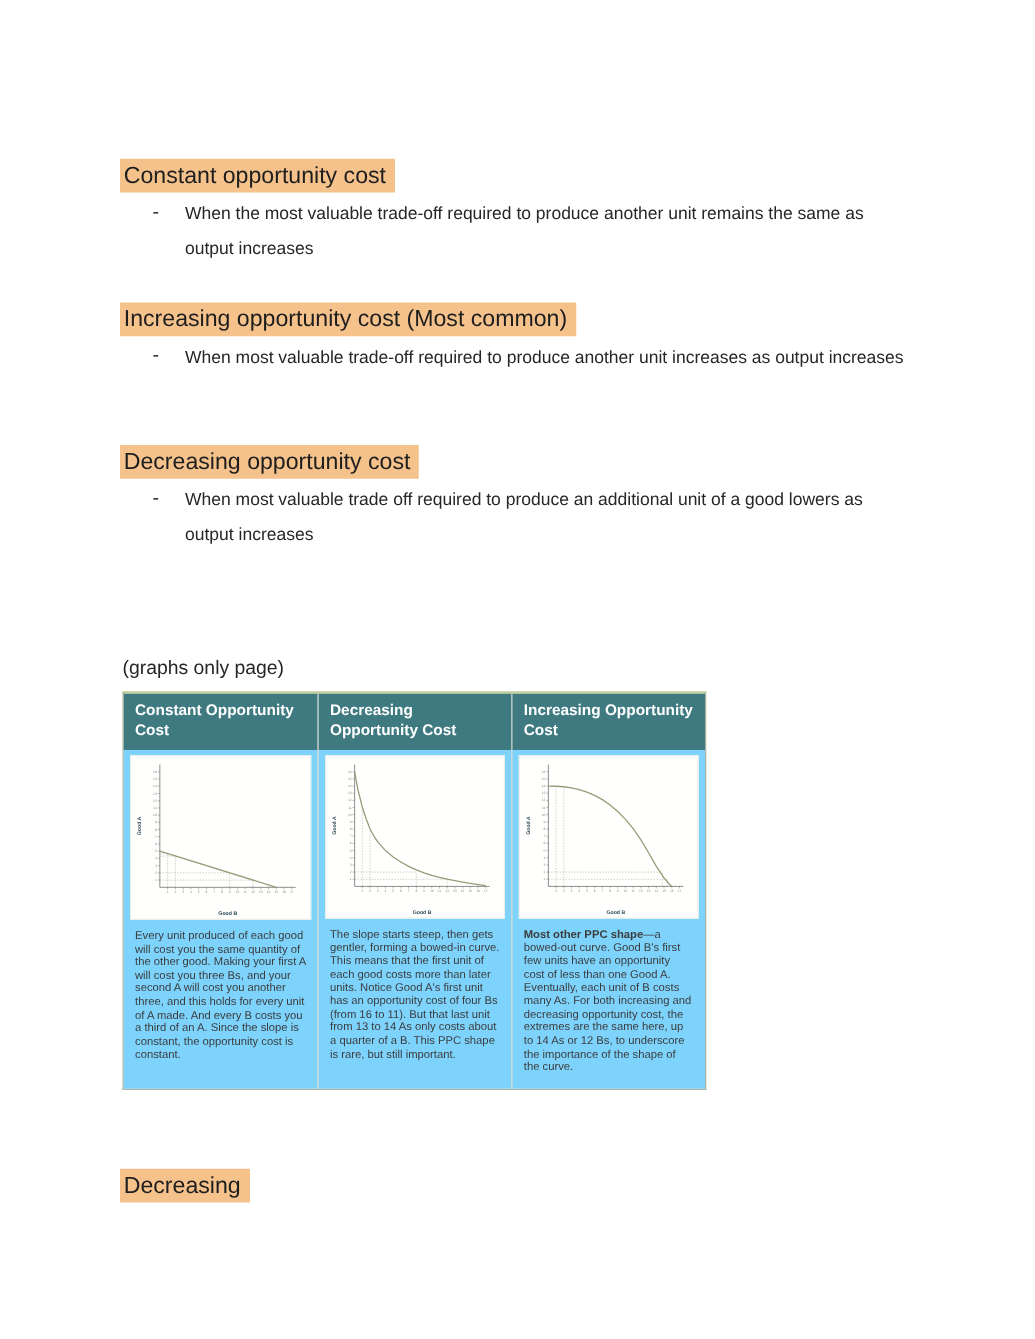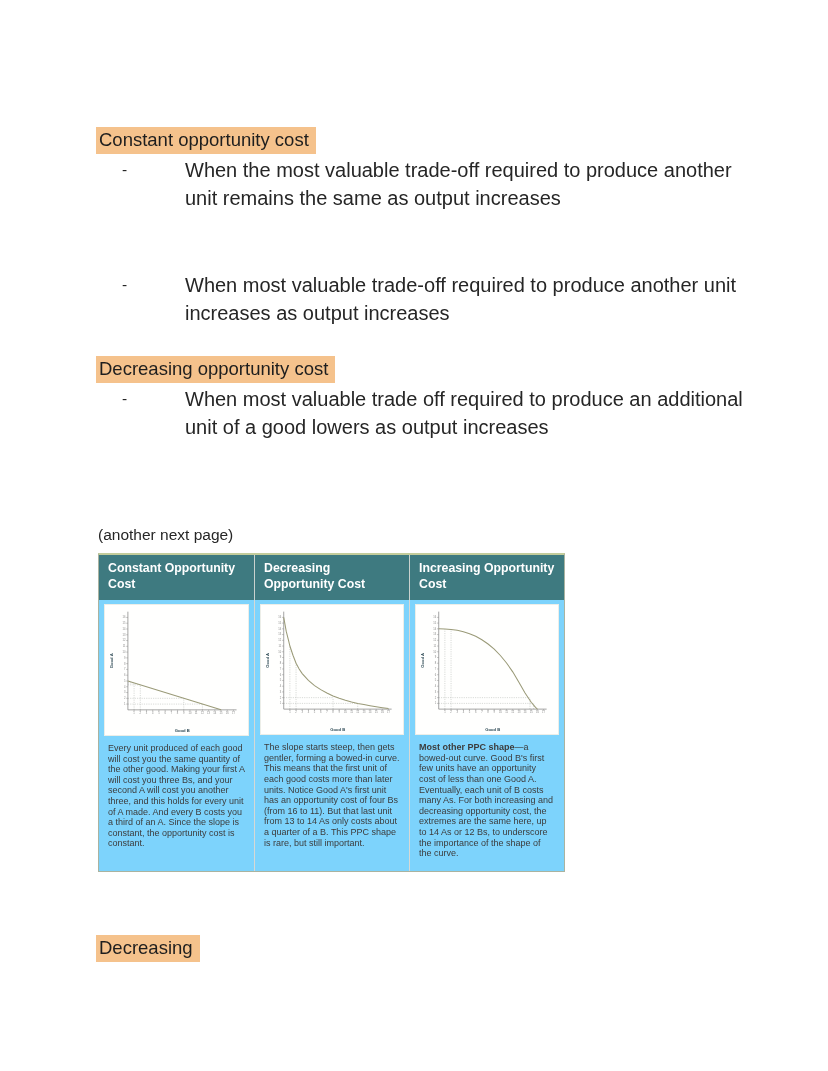--- a/index.html
+++ b/index.html
@@ -8,21 +8,21 @@
     font-family:"Liberation Sans","DejaVu Sans",sans-serif;color:#262626;overflow:hidden;
   }
   .hl{
     position:absolute;left:96px;display:inline-block;
     background:var(--hl,#f5c28c);
     font-size:18.5px;line-height:24px;padding:1px 7px 2px 3px;color:#1e1e1e;
     white-space:nowrap;
   }
   .bullet{position:absolute;left:122px;display:flex;align-items:flex-start;}
   .bullet .dash{flex:none;width:26px;font-size:15.5px;line-height:28px;color:#262626;}
-  .bullet .btext{width:575px;font-size:20px;line-height:28px;color:#262626;margin-left:37px;}
+  .bullet .btext{width:575px;font-size:14px;line-height:28px;color:#262626;}
   .note{position:absolute;left:98px;top:523px;font-size:15.5px;line-height:24px;color:#262626;}
   table.ppc{
     position:absolute;left:98px;top:553px;width:467px;
     border-collapse:separate;border-spacing:0;table-layout:fixed;
     border:1px solid #aab3a0;border-top:2px solid #c3cc9b;
   }
   table.ppc th{
     background:var(--teal,#3e7a80);color:#ffffff;
     font-size:12.3px;font-weight:bold;text-align:left;vertical-align:top;
     padding:6px 9px 8px 9px;line-height:1.28;
@@ -44,32 +44,33 @@
 <body>
 
 <div class="page">
 
   <div class="hl" style="top:127px">Constant opportunity cost</div>
   <div class="bullet" style="top:156px">
     <span class="dash">-</span>
     <span class="btext">When the most valuable trade-off required to produce another unit remains the same as output increases</span>
   </div>
 
+  <div class="hl" style="top:242px">Increasing opportunity cost (Most common)</div>
   <div class="bullet" style="top:271px">
     <span class="dash">-</span>
     <span class="btext">When most valuable trade-off required to produce another unit increases as output increases</span>
   </div>
 
   <div class="hl" style="top:356px">Decreasing opportunity cost</div>
   <div class="bullet" style="top:385px">
     <span class="dash">-</span>
     <span class="btext">When most valuable trade off required to produce an additional unit of a good lowers as output increases</span>
   </div>
 
-  <div class="note">(another next page)</div>
+  <div class="note">(graphs only page)</div>
 
   <table class="ppc">
     <thead>
       <tr>
         <th>Constant Opportunity Cost</th>
         <th>Decreasing Opportunity Cost</th>
         <th>Increasing Opportunity Cost</th>
       </tr>
     </thead>
     <tbody>

